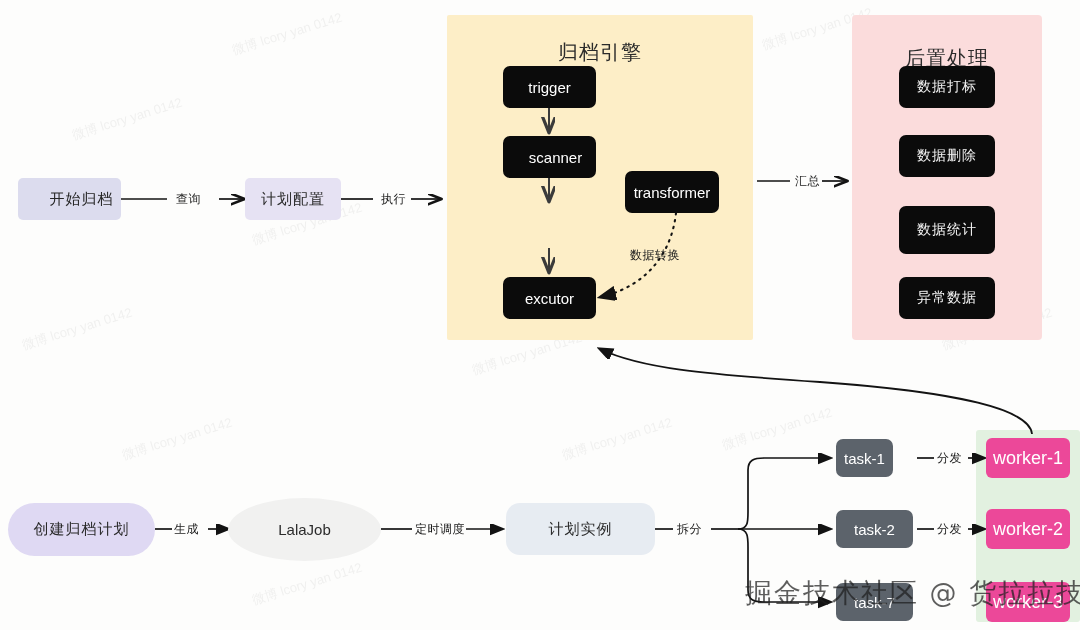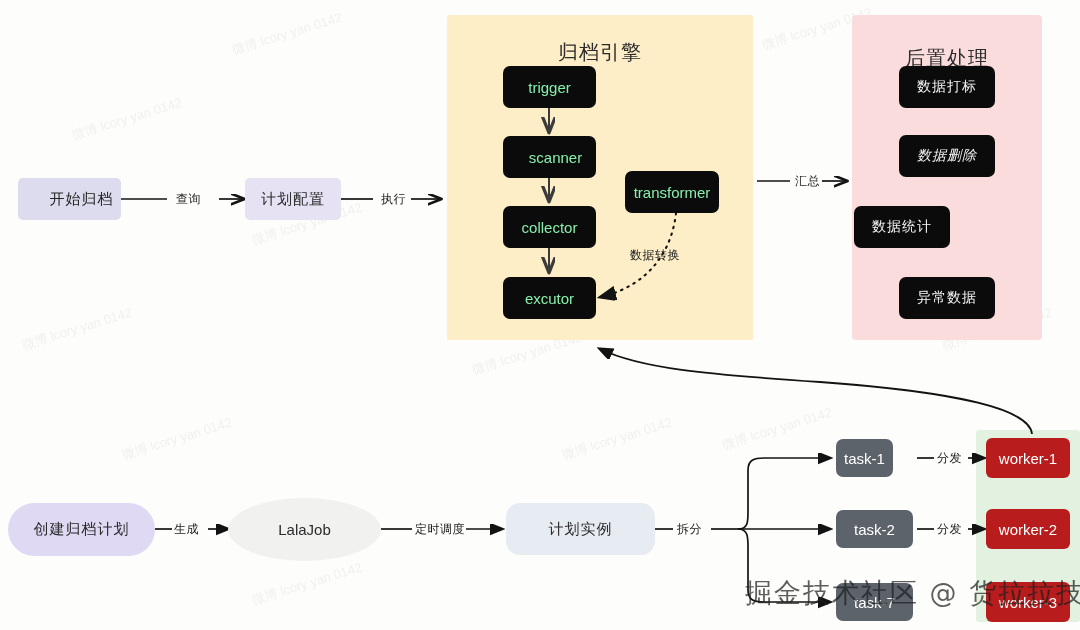--- a/index.html
+++ b/index.html
@@ -14,29 +14,29 @@
   .node{position:absolute;box-sizing:border-box;display:flex;align-items:center;justify-content:center;text-align:center;}
 
   
   .group-box{position:absolute;box-sizing:border-box;}
   .group-engine{background:#fdeec7;border-radius:2px;}
   .group-post{background:#fbdcdc;border-radius:4px;}
   .group-worker{background:#e2f1e0;border-radius:3px;}
   .group-title{position:absolute;width:100%;text-align:center;font-size:20px;color:#2b2b2b;letter-spacing:1px;}
 
   
-  .n-dark{background:#0b0b0b;color:#86efac;border-radius:7px;font-size:15px;}
+  .n-dark{background:#0b0b0b;color:#ffffff;border-radius:7px;font-size:15px;}
   .n-dark-cn{background:#0b0b0b;color:#f4f4f4;border-radius:7px;font-size:14px;letter-spacing:1px;}
   .n-lavender{background:#dcdcee;color:#262626;border-radius:5px;font-size:15px;letter-spacing:1px;padding-left:24px;}
   .n-lavender-soft{background:#e6e2f3;color:#2a2a2a;border-radius:5px;font-size:15px;letter-spacing:1px;}
   .n-pill{background:#dfd9f3;color:#2a2a2a;border-radius:28px;font-size:15px;letter-spacing:1px;}
   .n-ellipse{background:#f1f1f0;color:#2b2b2b;border-radius:50%;font-size:15px;}
   .n-bluegrey{background:#e7ecf2;color:#2a2a2a;border-radius:14px;font-size:15px;letter-spacing:1px;}
   .n-task{background:#5c636b;color:#fff;border-radius:7px;font-size:15px;}
-  .n-worker{background:#b91c1c;color:#fff;border-radius:6px;font-size:15px;}
+  .n-worker{background:#ec4899;color:#fff;border-radius:6px;font-size:18px;}
 
   
   .edge-label{position:absolute;font-size:11.5px;color:#1c1c1c;letter-spacing:.5px;background:transparent;}
   .edge-label.cn{font-size:12px;}
 
   
   .wm{position:absolute;color:rgba(130,130,130,.10);font-size:13px;transform:rotate(-17deg);white-space:nowrap;pointer-events:none;}
   .wm-main{position:absolute;left:745px;top:575px;font-size:27px;color:rgba(30,30,30,.72);letter-spacing:2px;white-space:nowrap;font-family:"DejaVu Sans",sans-serif;}
   svg{position:absolute;left:0;top:0;pointer-events:none;}
 </style>
@@ -122,28 +122,27 @@
   <div class="node n-lavender" style="left:18px;top:178px;width:103px;height:42px;">开始归档</div>
   <div class="edge-label cn" style="left:176px;top:191px;">查询</div>
 
   <div class="node n-lavender-soft" style="left:245px;top:178px;width:96px;height:42px;">计划配置</div>
   <div class="edge-label cn" style="left:381px;top:191px;">执行</div>
 
   <div class="edge-label cn" style="left:795px;top:173px;">汇总</div>
 
   <div class="node n-dark" style="left:503px;top:66px;width:93px;height:42px;">trigger</div>
   <div class="node n-dark" style="left:503px;top:136px;width:93px;height:42px;padding-left:12px;">scanner</div>
-  <div class="node n-dark" style="left:503px;top:206px;width:93px;height:42px;">collector</div>
   <div class="node n-dark" style="left:503px;top:277px;width:93px;height:42px;">excutor</div>
   <div class="node n-dark" style="left:625px;top:171px;width:94px;height:42px;">transformer</div>
   <div class="edge-label cn" style="left:630px;top:247px;">数据转换</div>
 
   <div class="node n-dark-cn" style="left:899px;top:66px;width:96px;height:42px;">数据打标</div>
-  <div class="node n-dark-cn" style="left:899px;top:135px;width:96px;height:42px;font-style:italic;">数据删除</div>
-  <div class="node n-dark-cn" style="left:854px;top:206px;width:96px;height:42px;">数据统计</div>
+  <div class="node n-dark-cn" style="left:899px;top:135px;width:96px;height:42px;">数据删除</div>
+  <div class="node n-dark-cn" style="left:899px;top:206px;width:96px;height:48px;">数据统计</div>
   <div class="node n-dark-cn" style="left:899px;top:277px;width:96px;height:42px;">异常数据</div>
 
   <div class="node n-pill" style="left:8px;top:503px;width:147px;height:53px;">创建归档计划</div>
   <div class="edge-label cn" style="left:174px;top:521px;">生成</div>
 
   <div class="node n-ellipse" style="left:228px;top:498px;width:153px;height:63px;">LalaJob</div>
   <div class="edge-label cn" style="left:415px;top:521px;">定时调度</div>
 
   <div class="node n-bluegrey" style="left:506px;top:503px;width:149px;height:52px;">计划实例</div>
   <div class="edge-label cn" style="left:677px;top:521px;">拆分</div>

